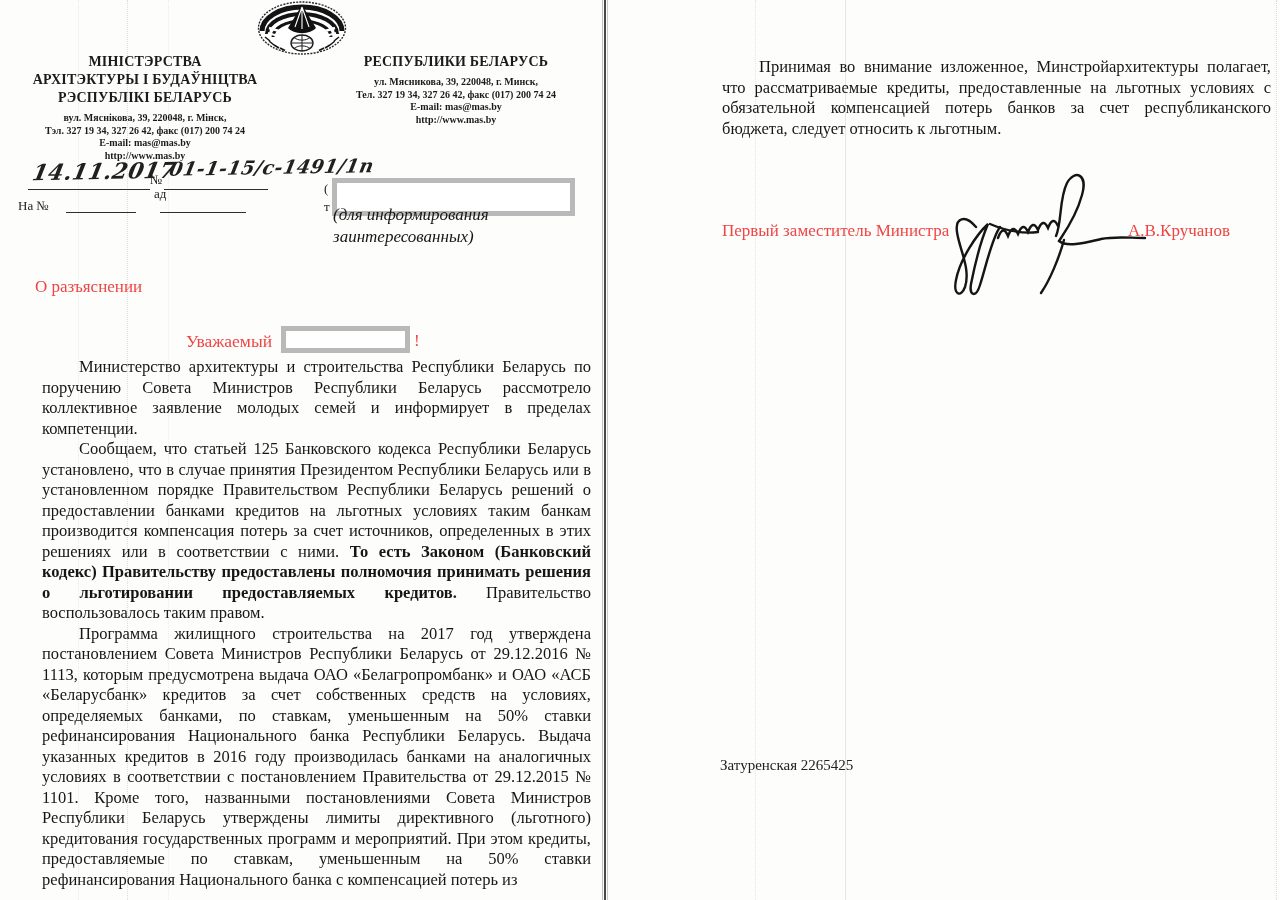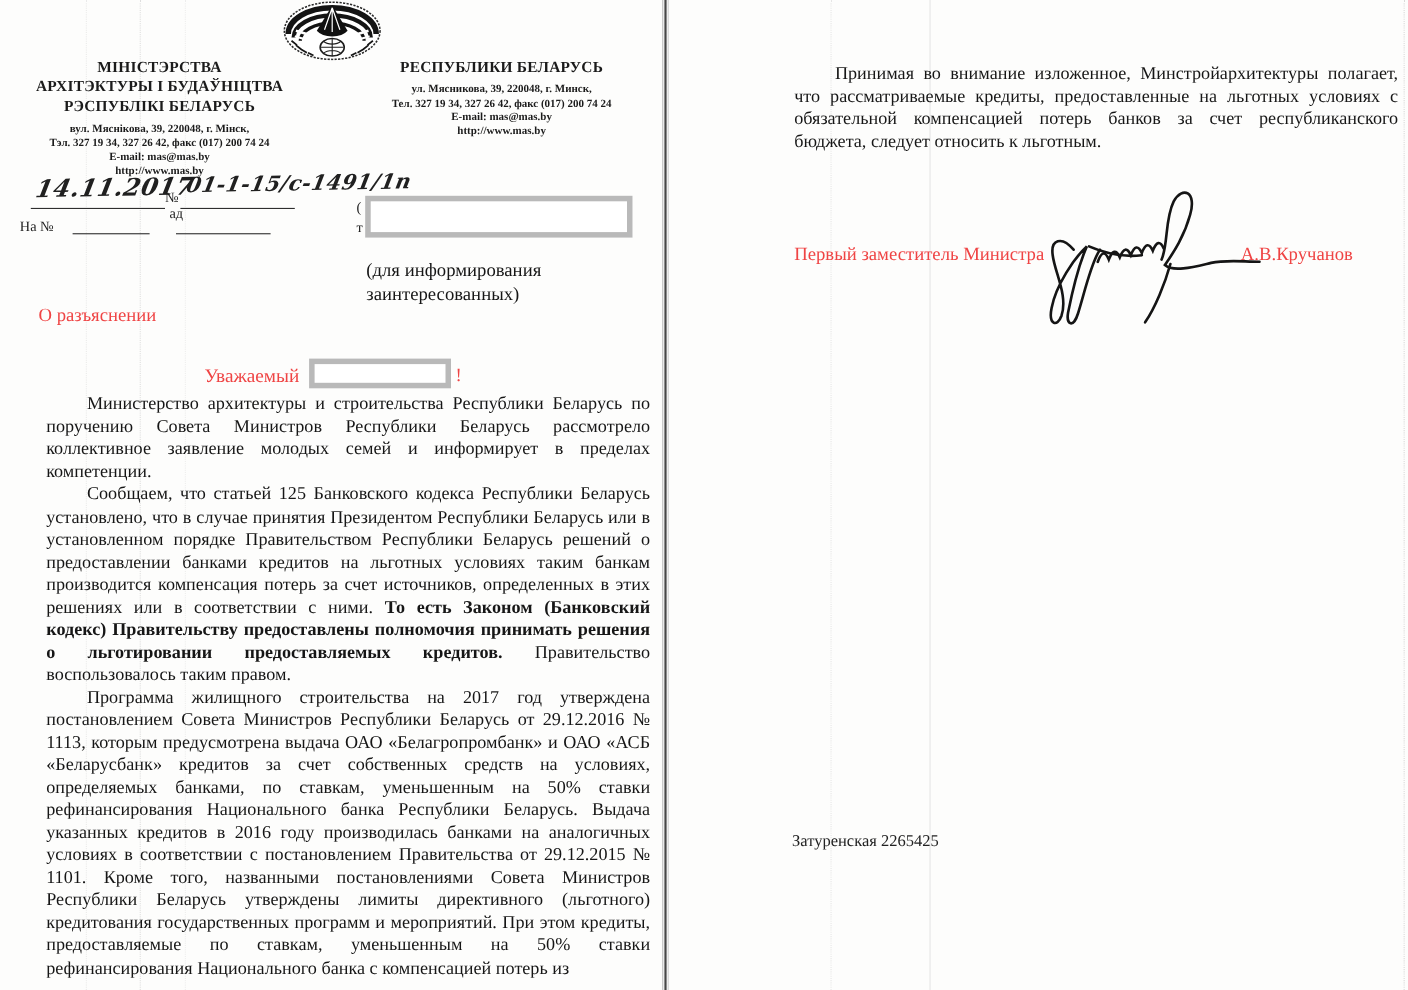--- a/index.html
+++ b/index.html
@@ -98,21 +98,21 @@
   <div class="u-line" style="left:164px;top:189px;width:104px;"></div>
 
   <span class="ref-label" style="left:18px;top:198px;">На №</span>
   <div class="u-line" style="left:66px;top:212px;width:70px;"></div>
   <span class="ref-label" style="left:142px;top:186px;margin-left:12px;">ад</span>
   <div class="u-line" style="left:160px;top:212px;width:86px;"></div>
 
   <span class="frag" style="left:324px;top:181px;">(</span>
   <span class="frag" style="left:324px;top:199px;">т</span>
   <div class="redaction" style="left:332px;top:178px;width:243px;height:38px;"></div>
-  <div class="small-note" style="left:333px;top:235px;width:182px;">(для информирования заинтересованных)</div>
+  <div class="small-note" style="left:333px;top:204px;width:182px;font-style:italic;">(для информирования заинтересованных)</div>
 
   <div class="plain" style="left:35px;top:277px;">О разъяснении</div>
 
   <div class="plain" style="left:186px;top:331px;font-size:17.5px;">Уважаемый</div>
   <div class="redaction" style="left:281px;top:326px;width:129px;height:27px;"></div>
   <div class="plain" style="left:414px;top:331px;">!</div>
 
   <div class="bodytext" style="left:42px;top:357px;width:549px;">
     <p>Министерство архитектуры и строительства Республики Беларусь по поручению Совета Министров Республики Беларусь рассмотрело коллективное заявление молодых семей и информирует в пределах компетенции.</p>
     <p><span>Сообщаем, что статьей 125 Банковского кодекса Республики Беларусь установлено, что в случае принятия Президентом Республики Беларусь или в установленном порядке Правительством Республики Беларусь решений о предоставлении банками кредитов на льготных условиях таким банкам производится компенсация потерь за счет источников, определенных в этих решениях или в соответствии с ними. </span><b>То есть Законом (Банковский кодекс) Правительству предоставлены полномочия принимать решения о льготировании предоставляемых кредитов.</b><span> Правительство воспользовалось таким правом.</span></p>

